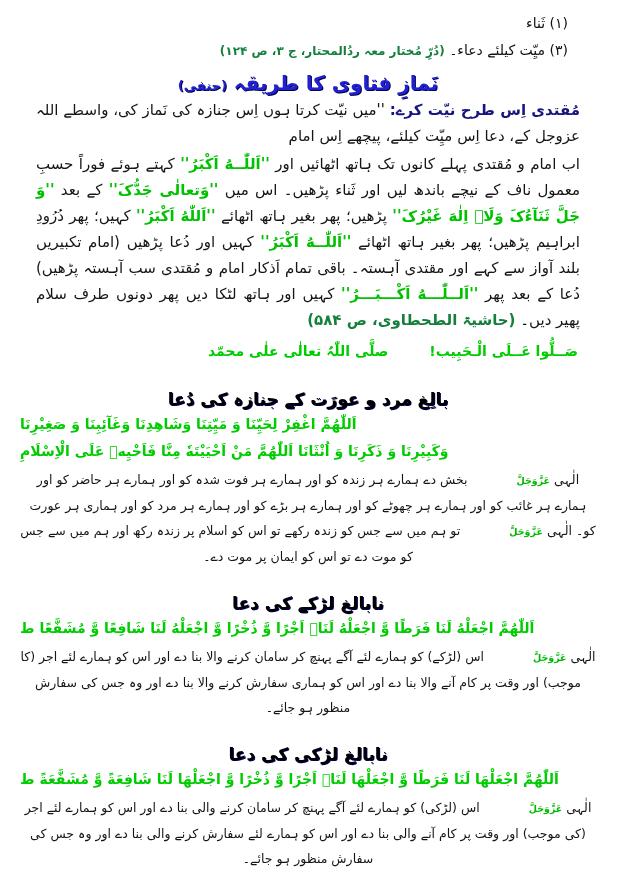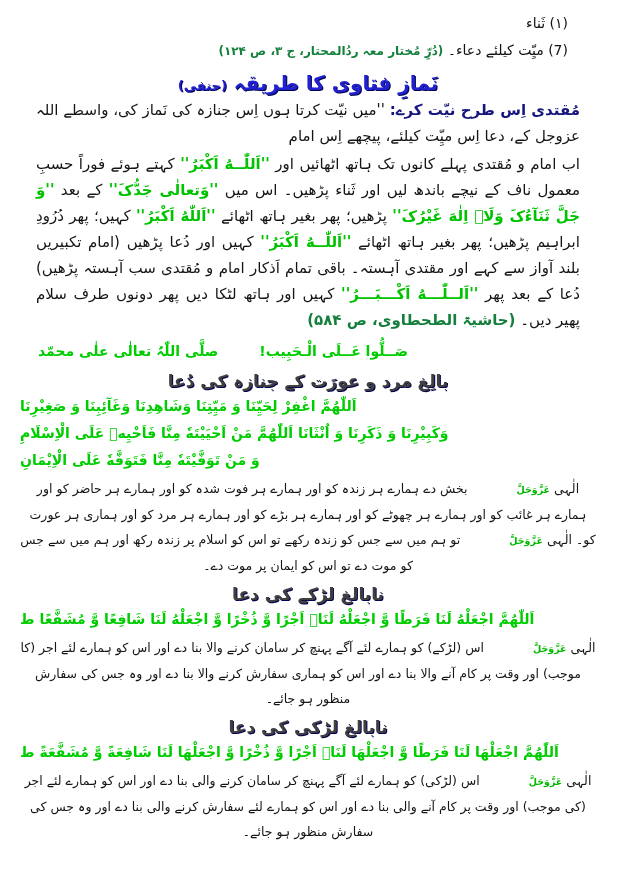--- a/index.html
+++ b/index.html
@@ -16,50 +16,50 @@
   .toplist .cite{font-size:12px;}
 
   
   .h-main{
     margin:6px 0 2px;text-align:center;
     font-size:20px;font-weight:bold;color:#2121cf;
     text-shadow:1px 1px 0 #000050;
   }
   .h-main .sub{font-size:13px;font-weight:bold;text-align:center;}
   .h-sec{
-    margin:6px 0 2px;text-align:center;
-    font-size:17px;font-weight:bold;color:#404040;
+    margin:24px 0 2px;text-align:center;
+    font-size:17px;font-weight:bold;color:#000000;
     text-shadow:1px 1px 0 #000050;
   }
 
   
   .para{margin:2px 16px;font-size:15px;line-height:26px;text-align:justify;color:#151515;}
   .centerline{margin:0 0 2px;font-size:12.5px;line-height:26px;text-align:center;color:#151515;}
   .lead{color:#16167e;font-weight:bold;}
   .g{color:#00c300;font-weight:bold;}
   .cite{color:#15803d;font-weight:bold;}
 
   
-  .salawat{margin:4px 0;text-align:left;font-size:14px;font-weight:bold;color:#00cd00;line-height:28px;}
+  .salawat{margin:4px 0;text-align:right;font-size:14px;font-weight:bold;color:#00cd00;line-height:28px;}
   .salawat .part{margin:0 18px;}
   .arabic{margin:0;text-align:left;font-size:14px;font-weight:bold;color:#00cd00;line-height:27px;}
 
   
   .trans{margin:2px 0 0;font-size:12.5px;line-height:25px;text-align:center;color:#151515;}
   .g-sm{color:#00b800;font-size:9.5px;font-weight:bold;margin-left:45px;}
 </style>
 </head>
 <body>
 
 <div class="page">
 
   <div class="toplist">
     <div><span>(۱) ثَناء</span></div>
     <div>
-      <span>(7) میِّت کیلئے دعاء۔</span>
+      <span>(۳) میِّت کیلئے دعاء۔</span>
       <span class="cite g">(دُرِّ مُختار معہ ردُالمحتار، ج ۳، ص ۱۲۴)</span>
     </div>
   </div>
 
   <div class="h-main">
     <span>نَمازِ فتاوی کا طریقہ</span>
     <span class="sub">(حنفی)</span>
   </div>
 
   <p class="para">
@@ -85,21 +85,20 @@
   </p>
 
   <div class="salawat">
     <span class="part">صَــلُّوا عَــلَی الْـحَبِیب!</span>
     <span class="part">صلَّی اللّٰہُ تعالٰی علٰی محمّد</span>
   </div>
 
   <div class="h-sec">بالِغ مرد و عورَت کے جنازہ کی دُعا</div>
   <div class="arabic">اَللّٰهُمَّ اغْفِرْ لِحَیِّنَا وَ مَیِّتِنَا وَشَاهِدِنَا وَغَآئِبِنَا وَ صَغِیْرِنَا</div>
   <div class="arabic">وَكَبِیْرِنَا وَ ذَكَرِنَا وَ اُنْثَانَا اَللّٰهُمَّ مَنْ اَحْیَیْتَهٗ مِنَّا فَاَحْیِهٖ عَلَی الْاِسْلَامِ</div>
-  <div class="arabic">وَ مَنْ تَوَفَّیْتَهٗ مِنَّا فَتَوَفَّهٗ عَلَی الْاِیْمَانِ</div>
   <p class="trans">
     <span>الٰہی</span>
     <span class="g-sm">عَزَّوَجَلَّ</span>
     <span>بخش دے ہمارے ہر زندہ کو اور ہمارے ہر فوت شدہ کو اور ہمارے ہر حاضر کو اور ہمارے ہر غائب کو اور ہمارے ہر چھوٹے کو اور ہمارے ہر بڑے کو اور ہمارے ہر مرد کو اور ہماری ہر عورت کو۔ الٰہی</span>
     <span class="g-sm">عَزَّوَجَلَّ</span>
     <span>تو ہم میں سے جس کو زندہ رکھے تو اس کو اسلام پر زندہ رکھ اور ہم میں سے جس کو موت دے تو اس کو ایمان پر موت دے۔</span>
   </p>
 
   <div class="h-sec">نابالغ لڑکے کی دعا</div>
   <div class="arabic">اَللّٰهُمَّ اجْعَلْهُ لَنَا فَرَطًا وَّ اجْعَلْهُ لَنَاۤ اَجْرًا وَّ ذُخْرًا وَّ اجْعَلْهُ لَنَا شَافِعًا وَّ مُشَفَّعًا ط</div>

